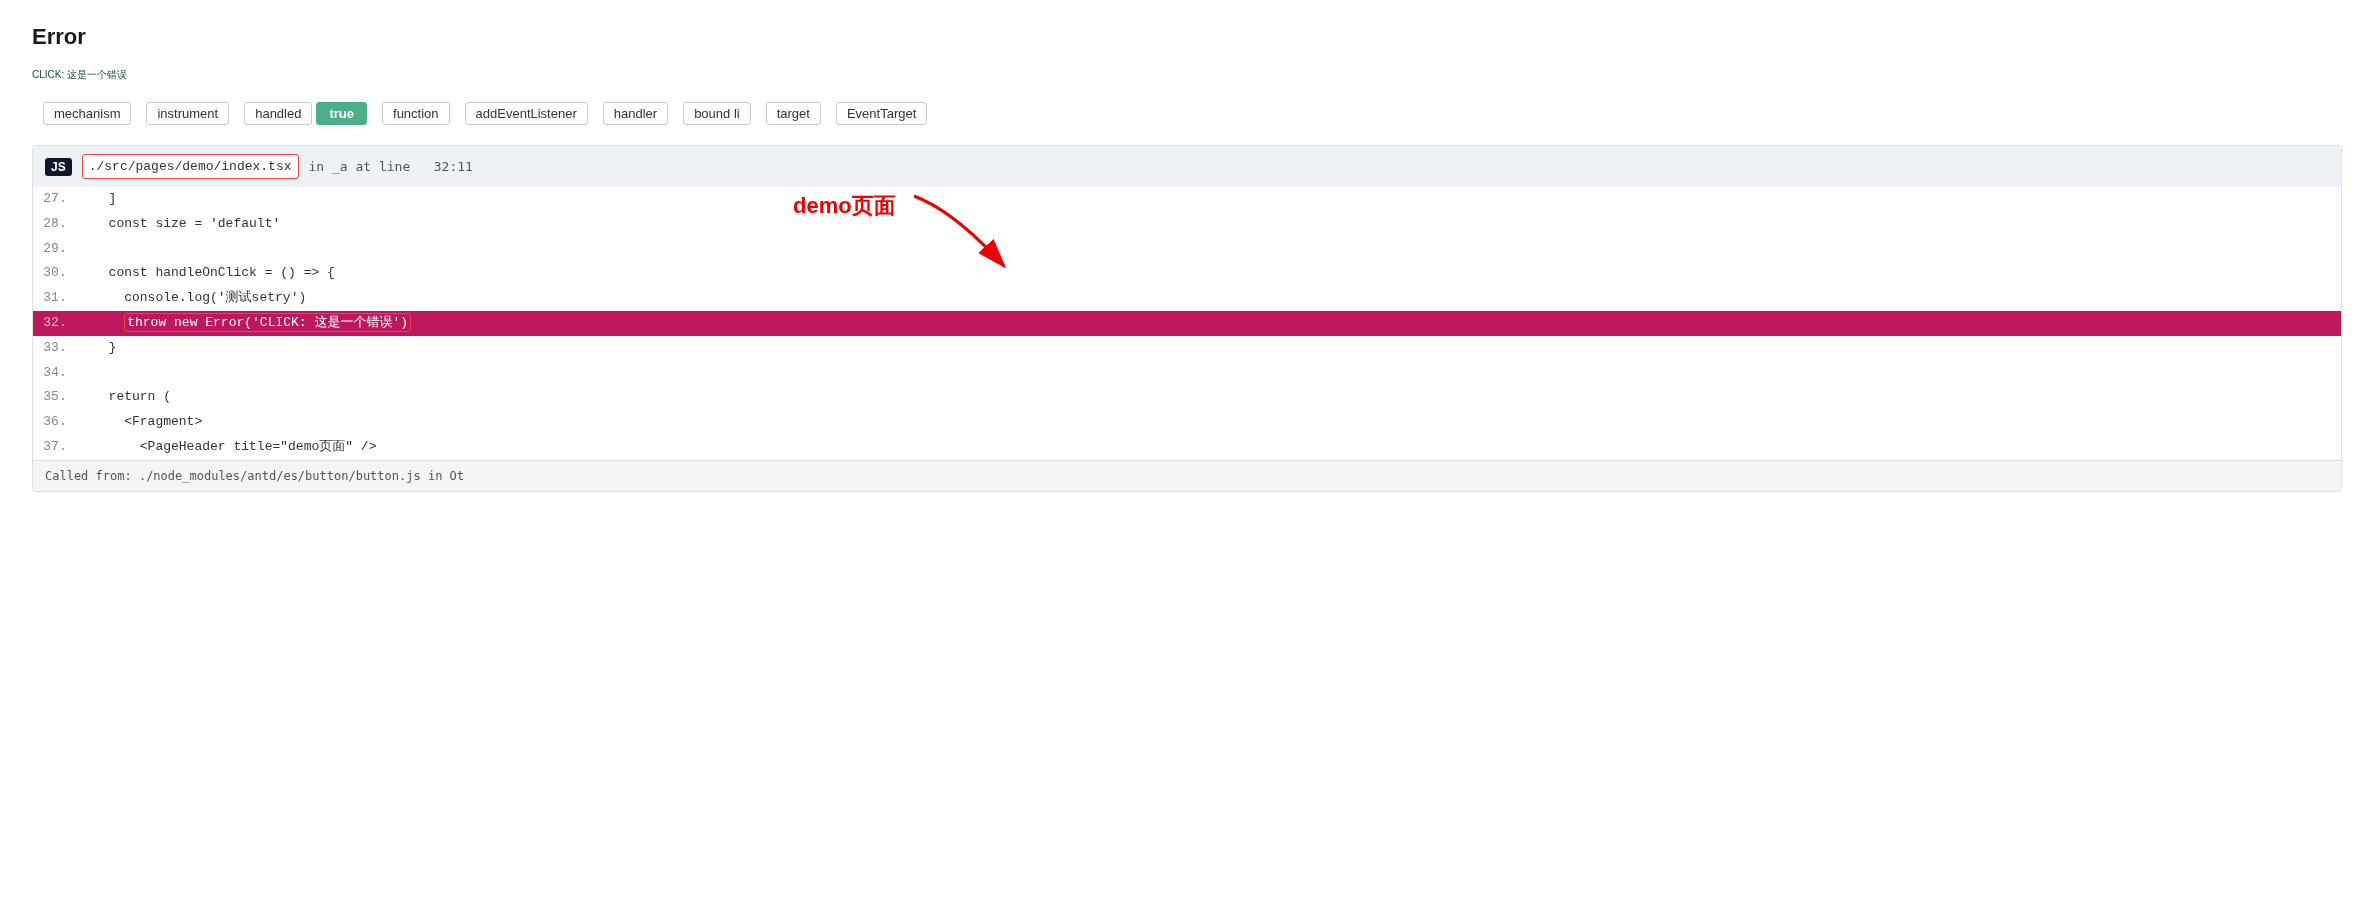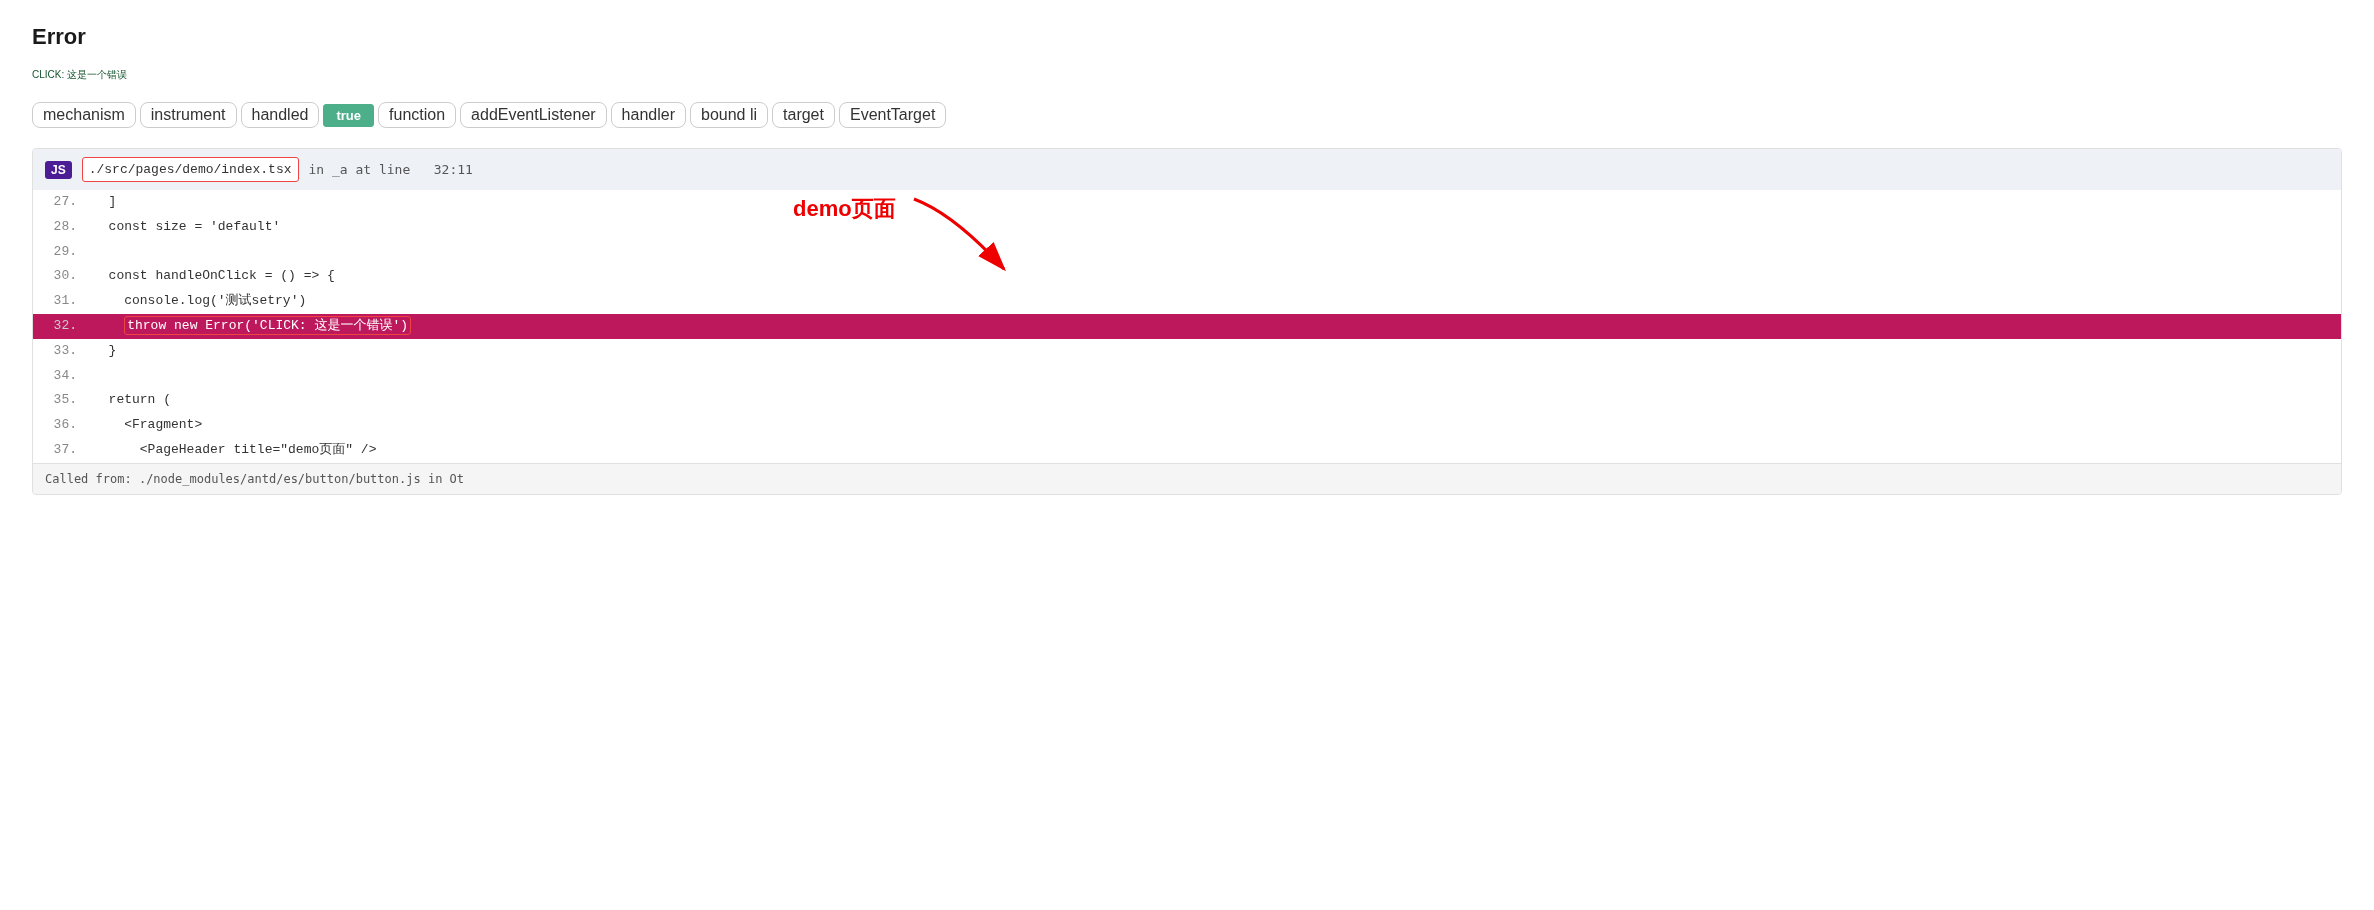--- a/index.html
+++ b/index.html
@@ -33,25 +33,26 @@
     .tags-row {
       display: flex;
       flex-wrap: wrap;
       gap: 4px;
       margin-bottom: 20px;
       align-items: center;
     }
 
     .tag {
       border: 1px solid #ccc;
-      border-radius: 8px;
+      border-radius: 3px;
       padding: 3px 10px;
-      font-size: 16px;
+      font-size: 13px;
       color: #333;
       background: #fff;
+      margin-left: 11px;
     }
 
     .tag-value-true {
       border: 1px solid #4caf8a;
       border-radius: 3px;
       padding: 3px 12px;
       font-size: 13px;
       color: #fff;
       background: #4caf8a;
       font-weight: 600;
@@ -66,21 +67,21 @@
 
     .stack-frame-header {
       display: flex;
       align-items: center;
       background: #eef2f7;
       padding: 8px 12px;
       gap: 10px;
     }
 
     .js-badge {
-      background: #4c1d95;
+      background: #0f172a;
       color: #fff;
       font-weight: 700;
       font-size: 12px;
       padding: 2px 6px;
       border-radius: 3px;
       flex-shrink: 0;
     }
 
     .file-path {
       color: #333;
@@ -111,21 +112,21 @@
       line-height: 1.6;
     }
 
     .code-line.highlighted {
       background: #be185d;
       color: #fff;
     }
 
     .line-num {
       width: 60px;
-      text-align: right;
+      text-align: center;
       padding-right: 16px;
       color: #888;
       user-select: none;
       flex-shrink: 0;
     }
 
     .code-line.highlighted .line-num {
       color: #ccc;
     }
 

